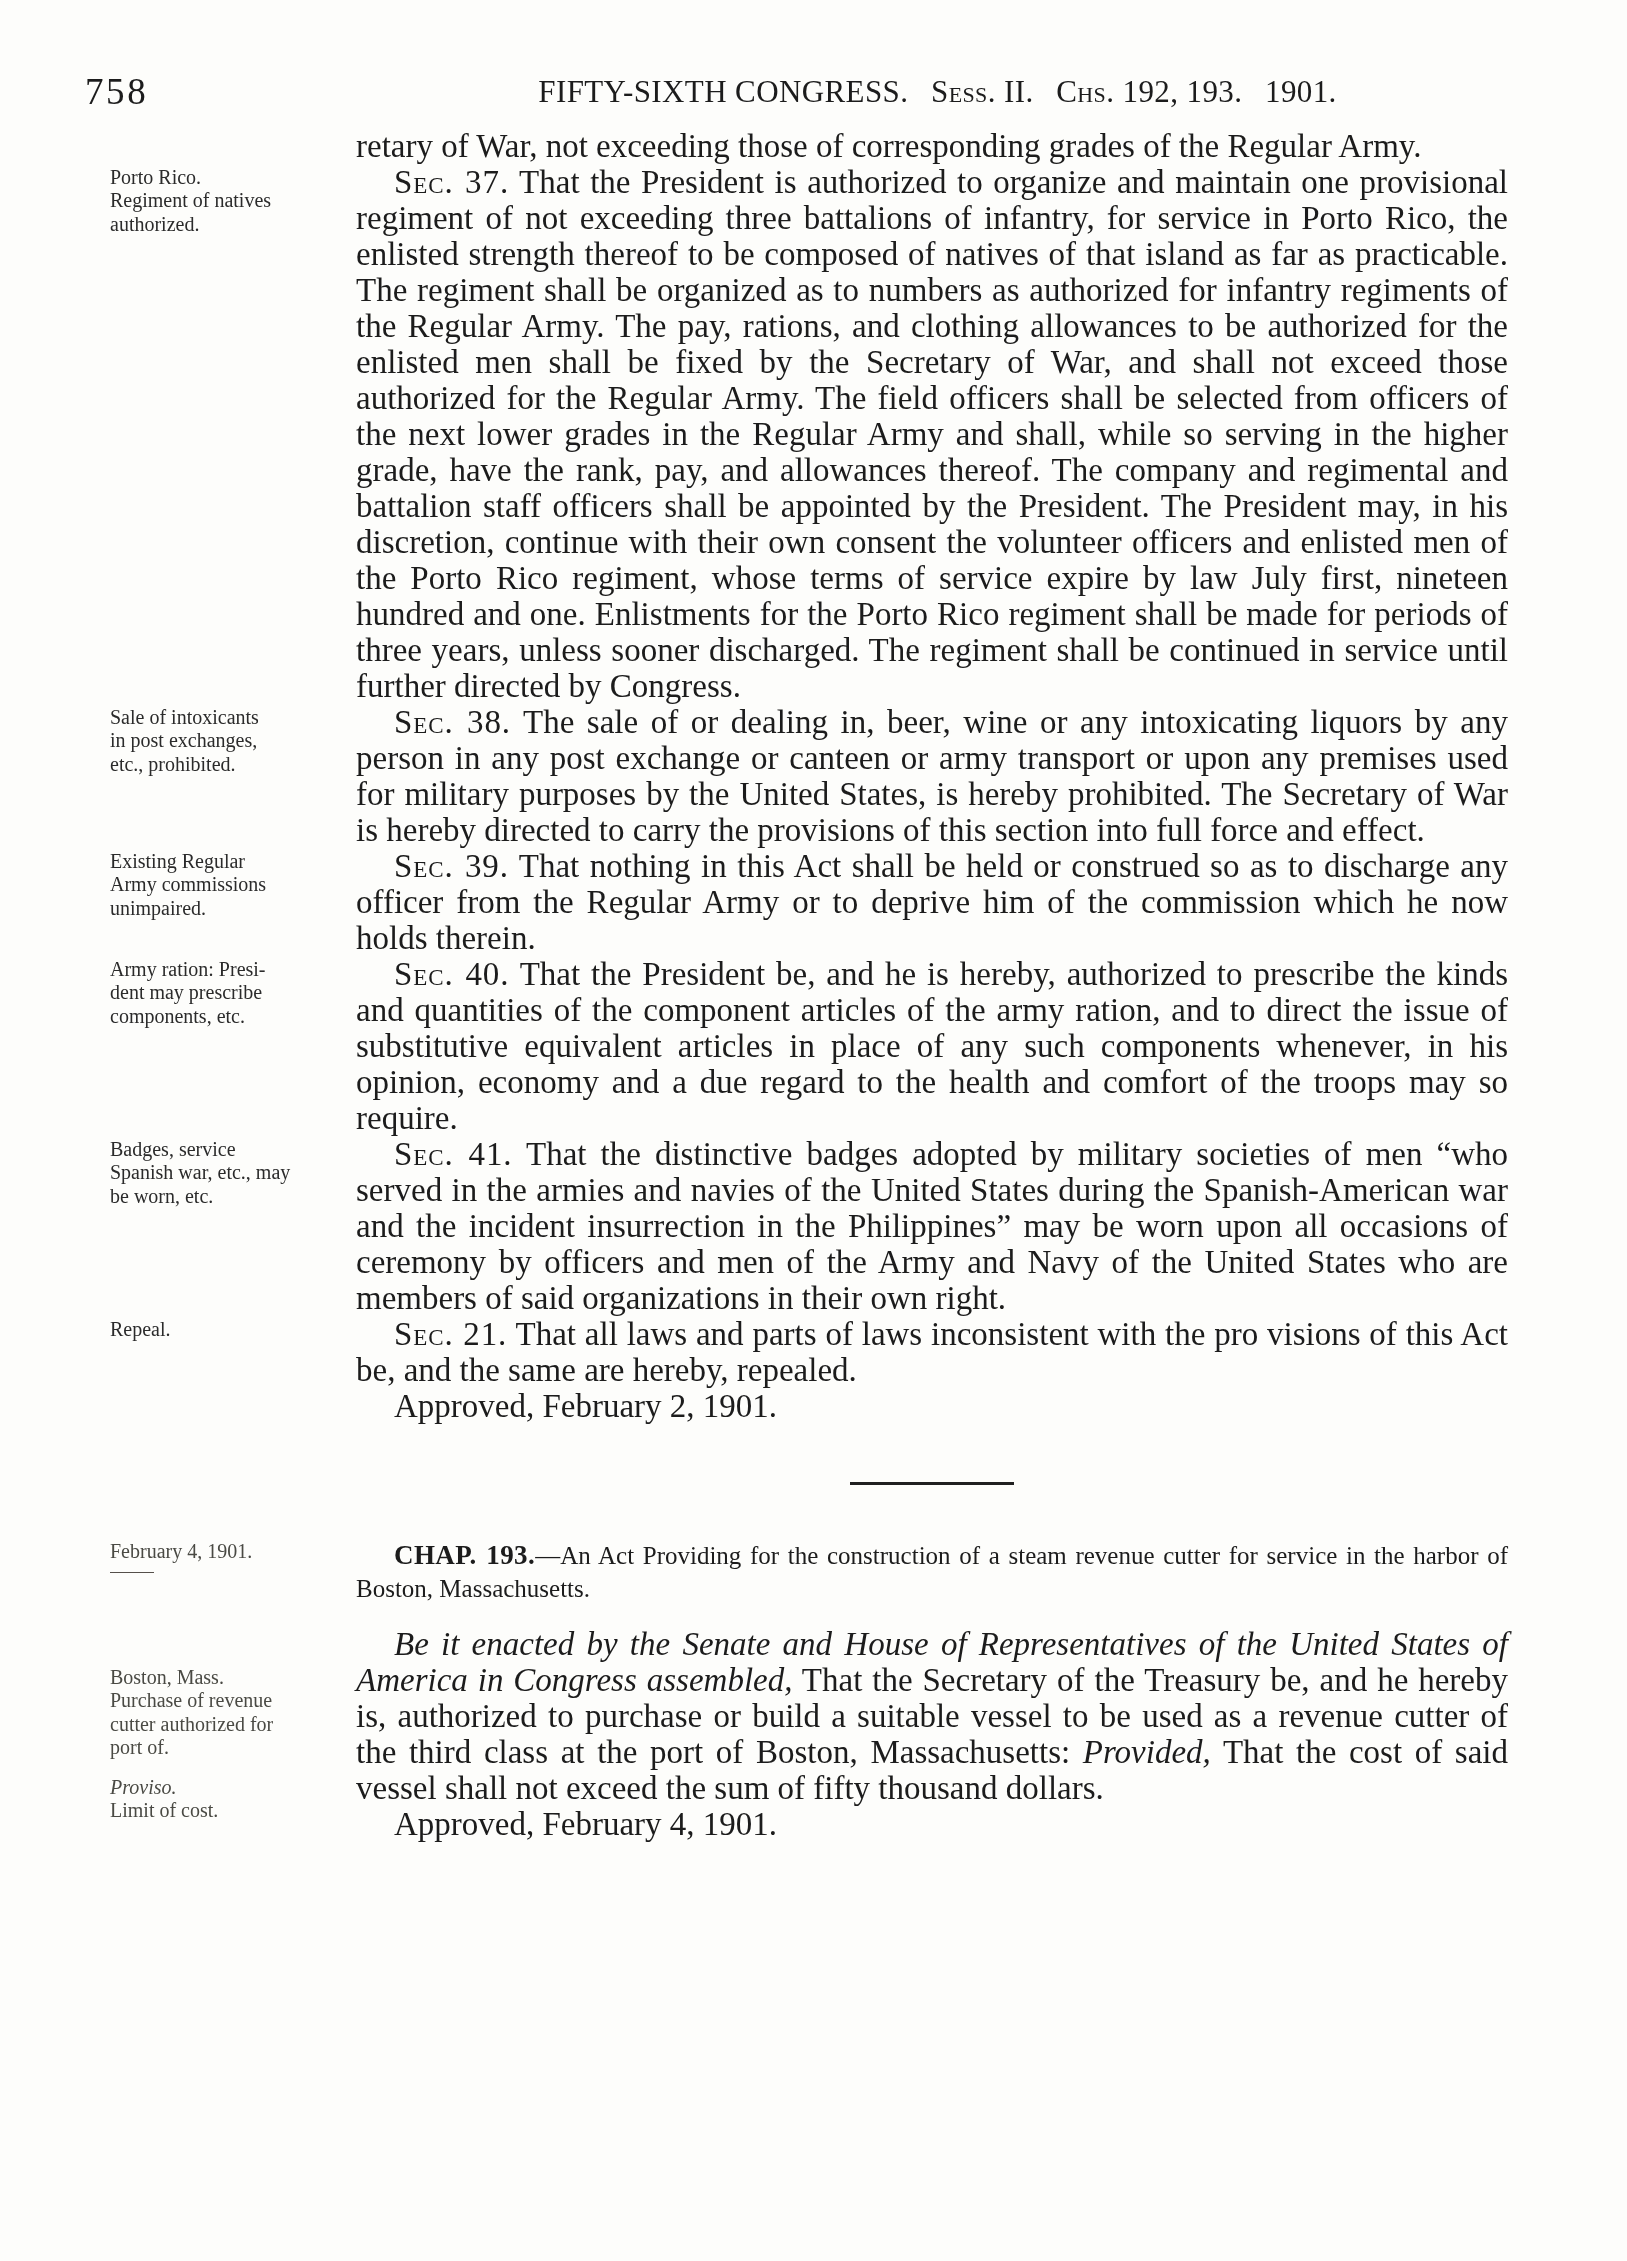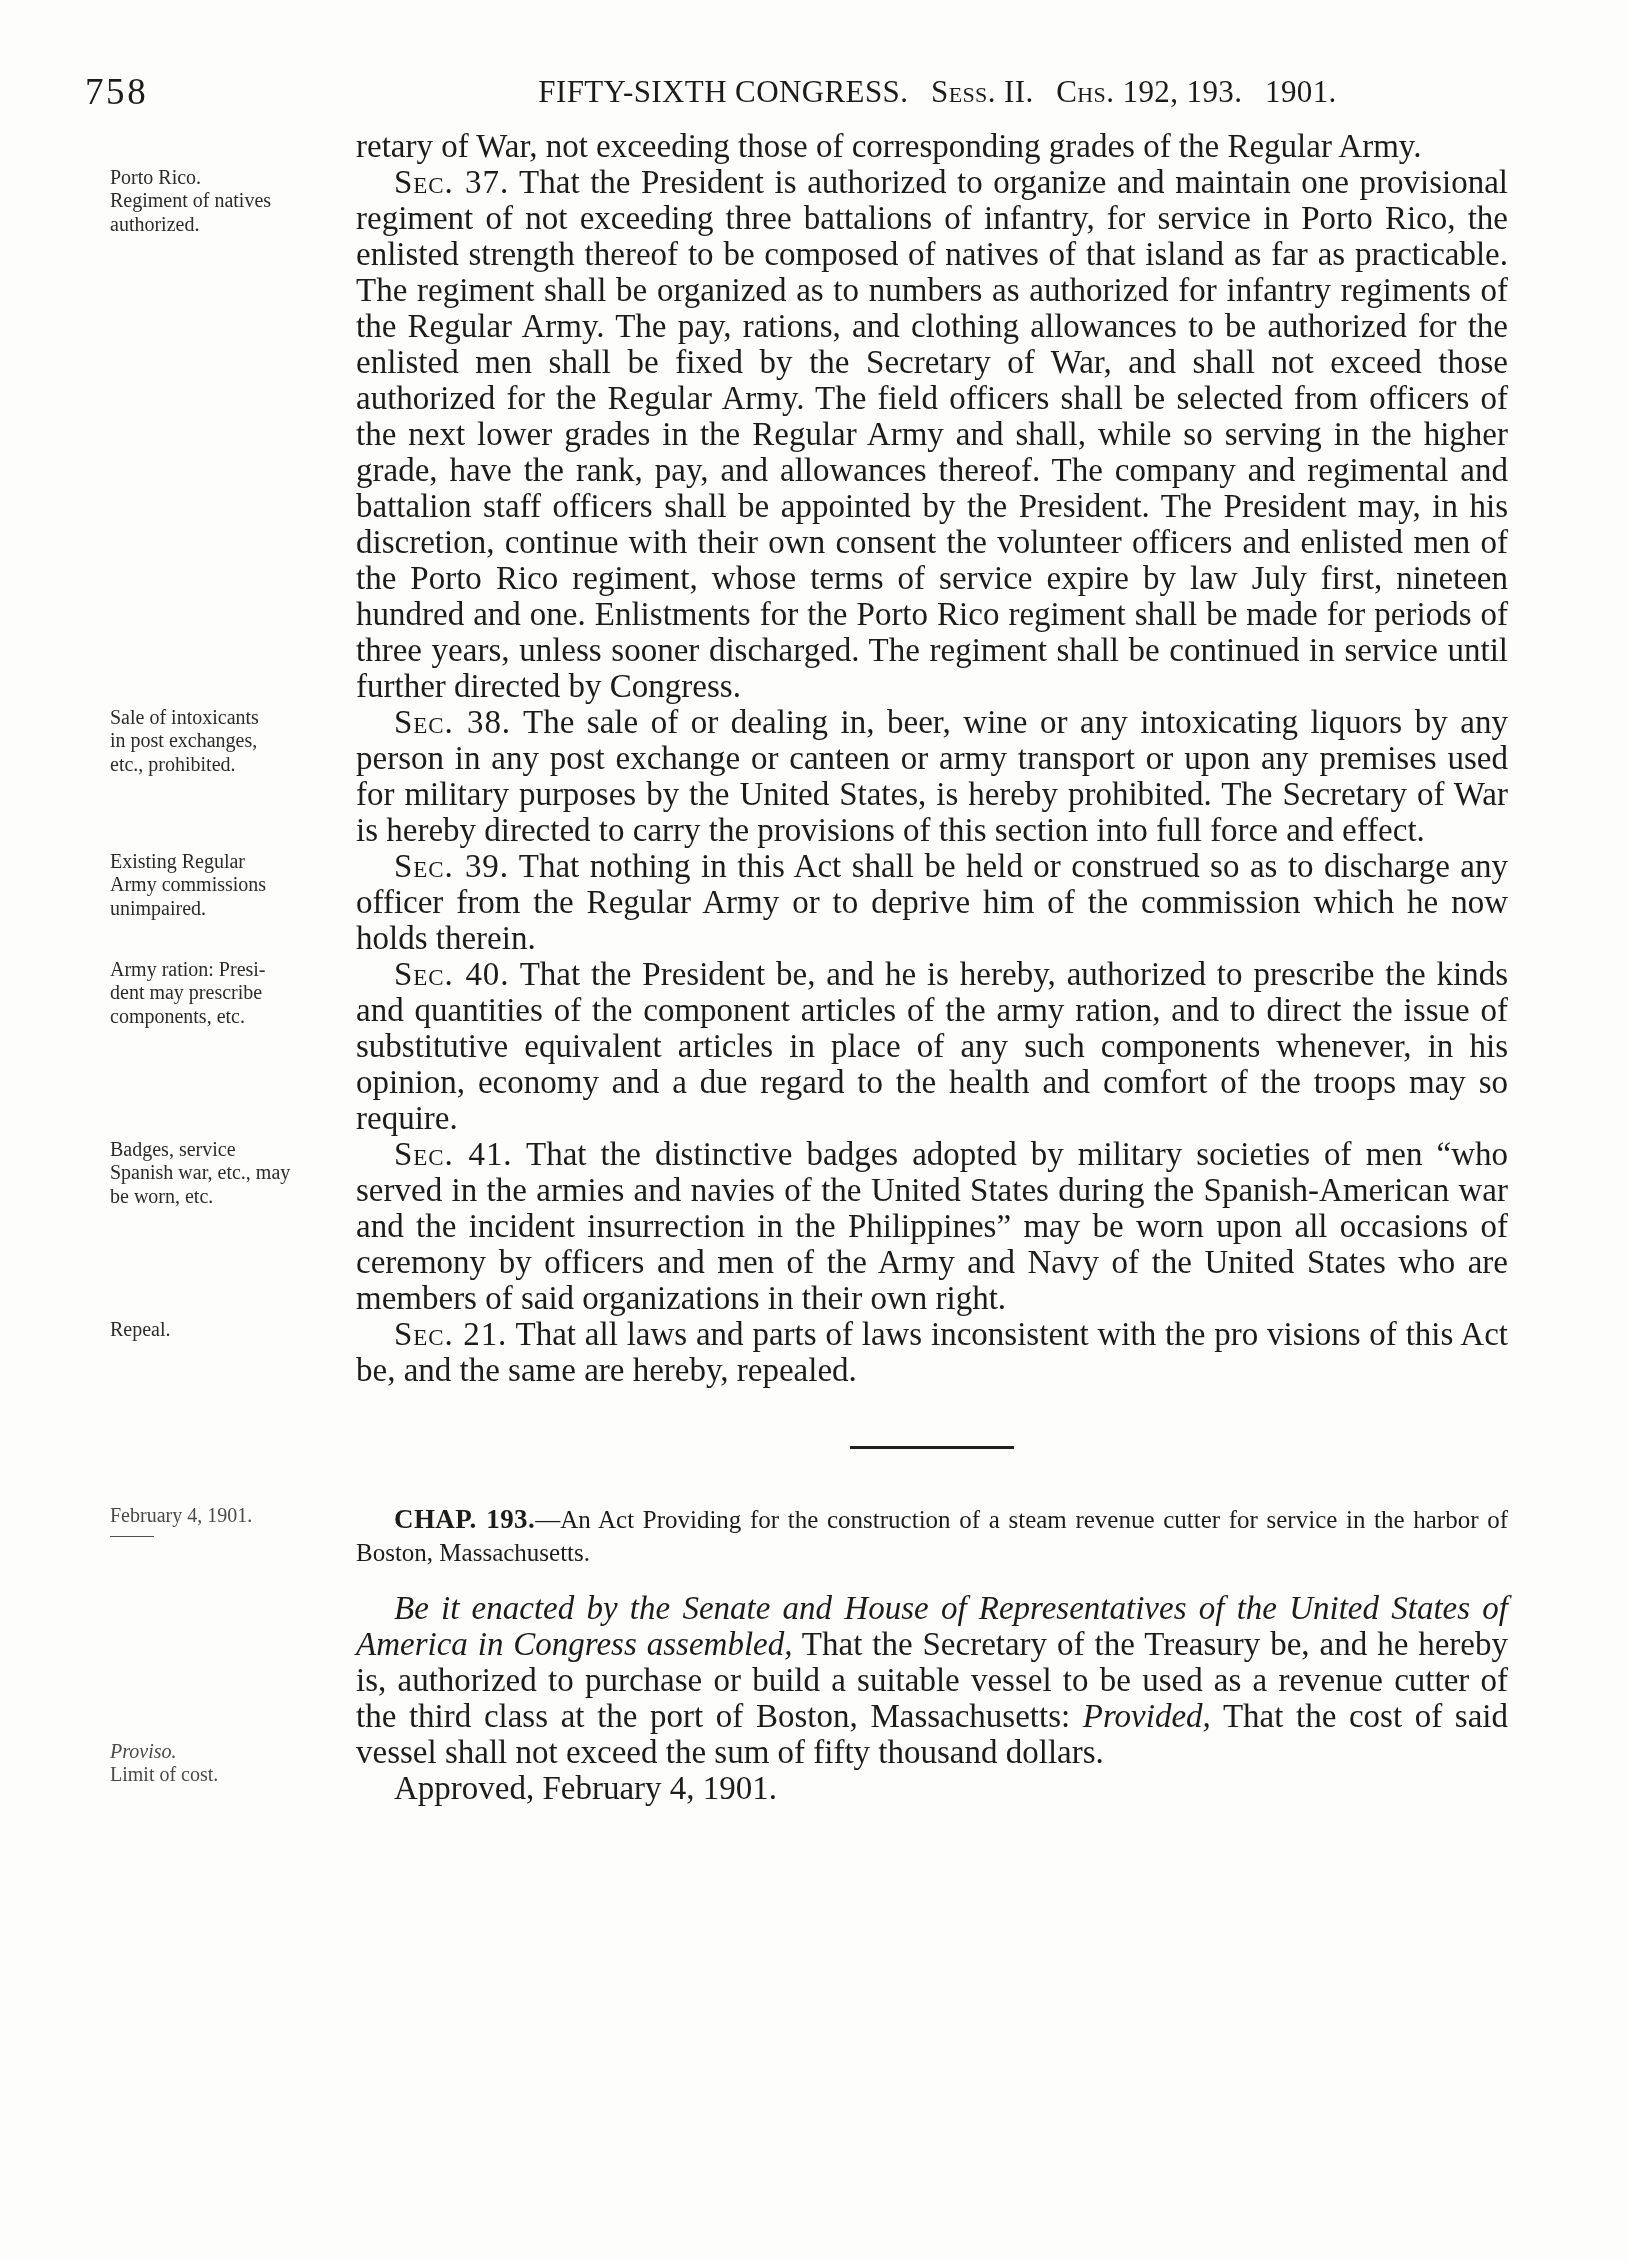--- a/index.html
+++ b/index.html
@@ -108,29 +108,34 @@
 Spanish war, etc., may
 be worn, etc.</aside>
       <p class="body-par"><span class="sec-label">Sec. 41.</span> <span>That the distinctive badges adopted by military societies of men “who served in the armies and navies of the United States during the Spanish-American war and the incident insurrection in the Philippines” may be worn upon all occasions of ceremony by officers and men of the Army and Navy of the United States who are members of said organizations in their own right.</span></p>
     </div>
 
     <div class="par-wrap">
       <aside class="margin-note">Repeal.</aside>
       <p class="body-par"><span class="sec-label">Sec. 21.</span> <span>That all laws and parts of laws inconsistent with the pro visions of this Act be, and the same are hereby, repealed.</span></p>
     </div>
 
+    <p class="body-par approved-line">Approved, February 2, 1901.</p>
 
     <div class="section-divider"></div>
 
     <div class="par-wrap">
       <aside class="margin-note faded"><span>February 4, 1901.</span><span class="date-underline"></span></aside>
       <p class="chap-heading"><span class="chap-label">CHAP. 193.</span><span>—An Act Providing for the construction of a steam revenue cutter for service in the harbor of Boston, Massachusetts.</span></p>
     </div>
 
     <div class="par-wrap">
+      <aside class="margin-note faded" style="top: 40px;">Boston, Mass.
+Purchase of revenue
+cutter authorized for
+port of.</aside>
       <aside class="margin-note faded" style="top: 150px;"><span class="italic">Proviso.</span>
 <span>Limit of cost.</span></aside>
       <p class="body-par enacting"><span class="italic">Be it enacted by the Senate and House of Representatives of the United States of America in Congress assembled,</span> <span>That the Secretary of the Treasury be, and he hereby is, authorized to purchase or build a suitable vessel to be used as a revenue cutter of the third class at the port of Boston, Massachusetts: </span><span class="italic">Provided,</span> <span>That the cost of said vessel shall not exceed the sum of fifty thousand dollars.</span></p>
     </div>
 
     <p class="body-par approved-line approved-final">Approved, February 4, 1901.</p>
 
   </main>
 </div>
 

